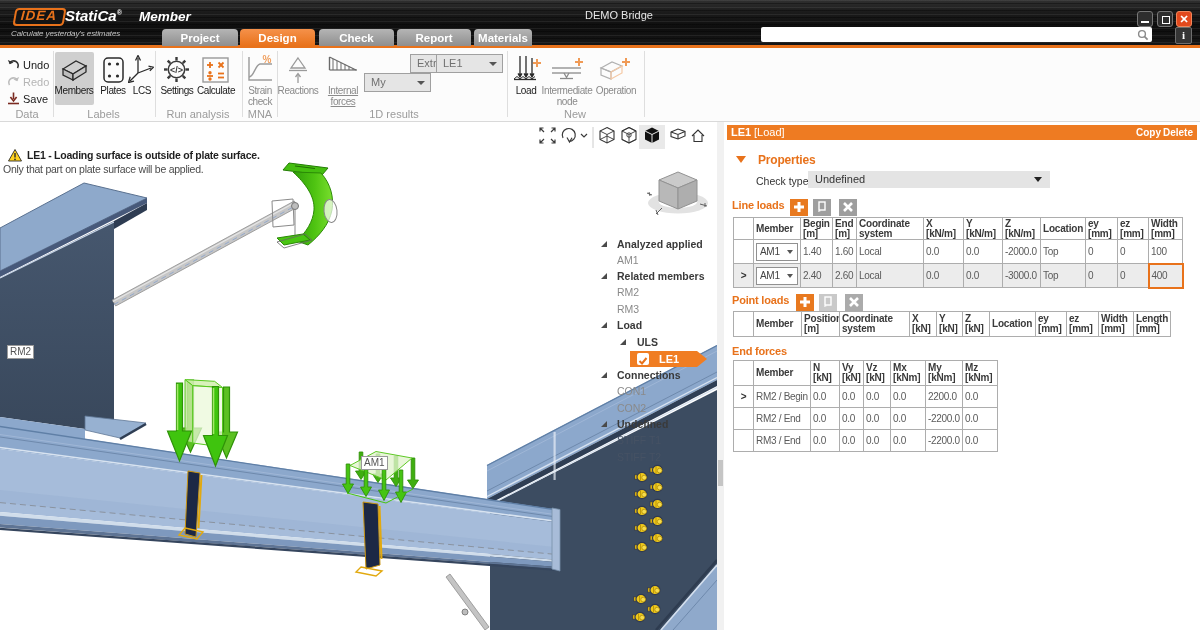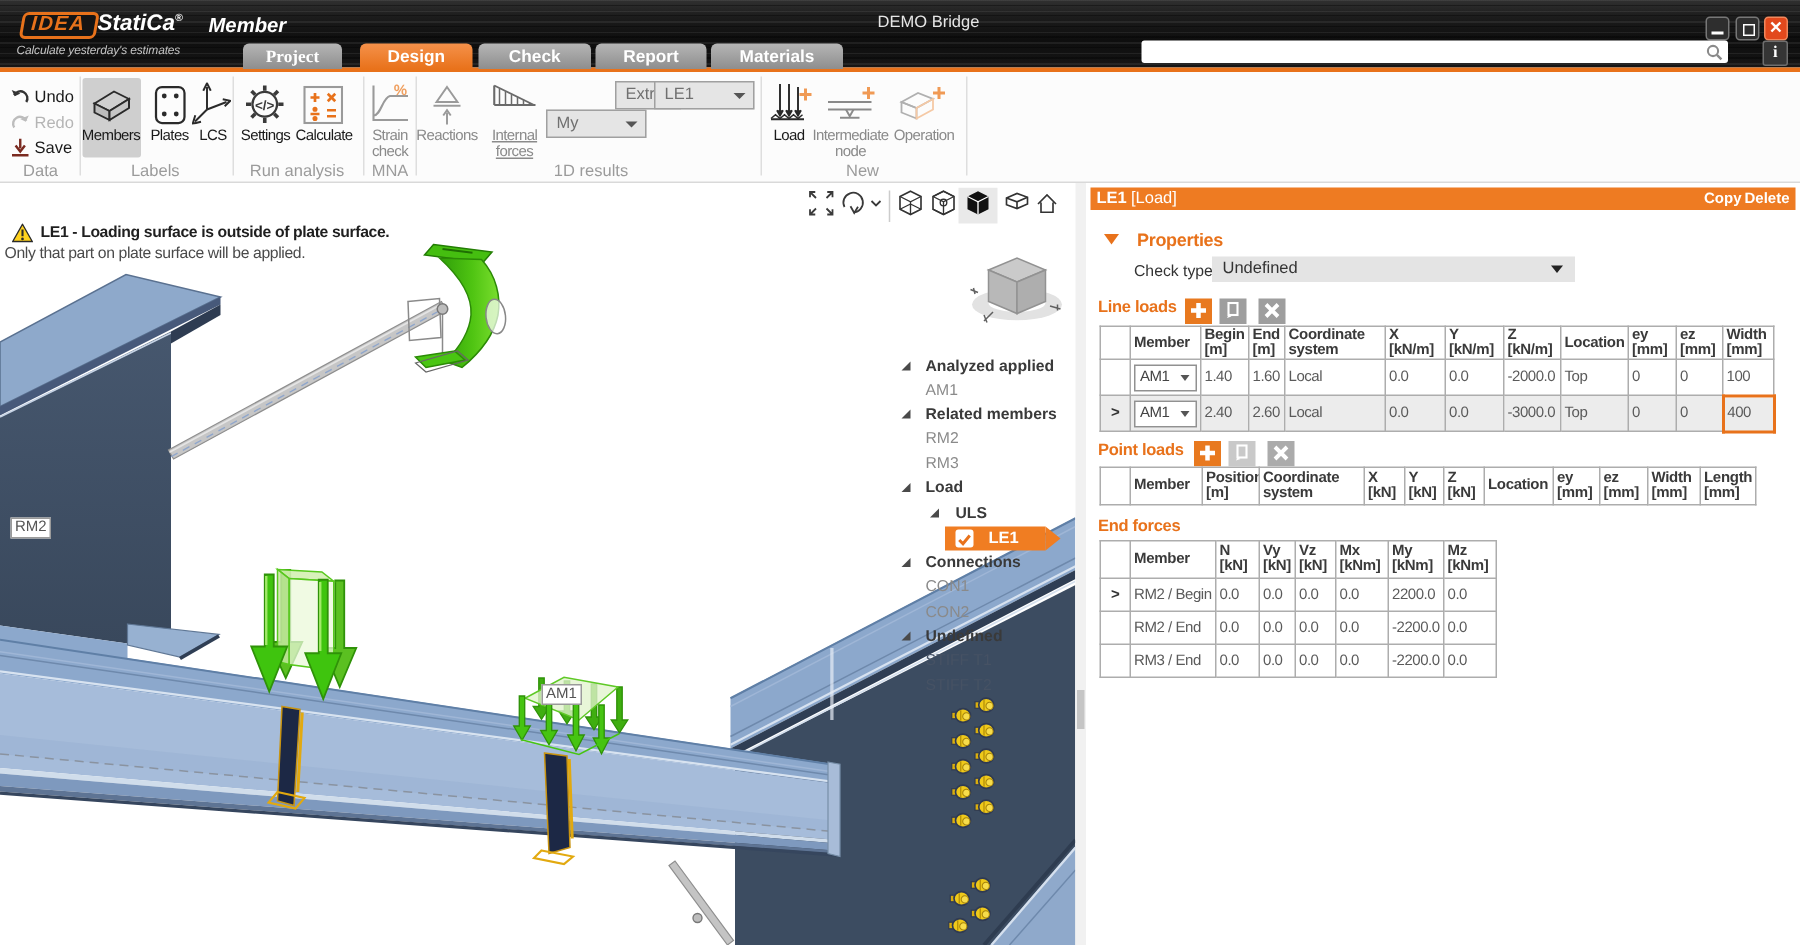--- a/index.html
+++ b/index.html
@@ -60,25 +60,25 @@
   <div class="abs" style="left:1176px;top:11px;width:16px;height:16px;background:#E2491D;border:1px solid #F0875C;border-radius:3px;box-sizing:border-box;color:#fff;font-weight:bold;font-size:11px;text-align:center;line-height:14px;">✕</div>
 
   <div class="abs" style="left:761px;top:27px;width:391px;height:15px;background:#fff;border-radius:2px;">
     <svg class="abs" style="right:3px;top:2px" width="12" height="12" viewBox="0 0 12 12">
         <circle cx="5" cy="5" r="3.4" fill="none" stroke="#8a8a8a" stroke-width="1.4"></circle>
         <line x1="7.6" y1="7.6" x2="10.6" y2="10.6" stroke="#8a8a8a" stroke-width="1.6"></line>
       </svg>
   </div>
   <div class="abs" style="left:1175px;top:27px;width:17px;height:17px;background:#353535;border:1px solid #6E6E6E;border-radius:2px;box-sizing:border-box;color:#fff;font-weight:bold;font-size:11px;text-align:center;line-height:15px;font-family:'Liberation Serif',serif">i</div>
 
-  <div class="tab tabg" style="left:162px;width:66px;font-family:Liberation Serif, serif;">Project</div>
+  <div class="tab tabg" style="left:162px;width:76px;">Project</div>
   <div class="tab tabo" style="left:240px;width:75px;">Design</div>
   <div class="tab tabg" style="left:319px;width:75px;">Check</div>
   <div class="tab tabg" style="left:397px;width:74px;">Report</div>
-  <div class="tab tabg" style="left:474px;width:88px;">Materials</div>
+  <div class="tab tabg" style="left:474px;width:58px;">Materials</div>
 
   <div id="ribbon">
 
     <svg class="abs" style="left:7px;top:10px" width="13" height="13" viewBox="0 0 13 13">
         <path d="M10.5,10 A4.6,4.6 0 1 0 2.5,5.5" fill="none" stroke="#333" stroke-width="1.6"></path>
         <path d="M0.8,2 L2.8,6.2 L6.6,4.4 Z" fill="#333"></path>
       </svg>
     <div class="abs" style="left:23px;top:11px;font-size:11px;color:#1a1a1a;text-align:center;">Undo</div>
     <svg class="abs" style="left:7px;top:27px" width="13" height="13" viewBox="0 0 13 13">
         <path d="M2.5,10 A4.6,4.6 0 1 1 10.5,5.5" fill="none" stroke="#BDBDBD" stroke-width="1.6"></path>

